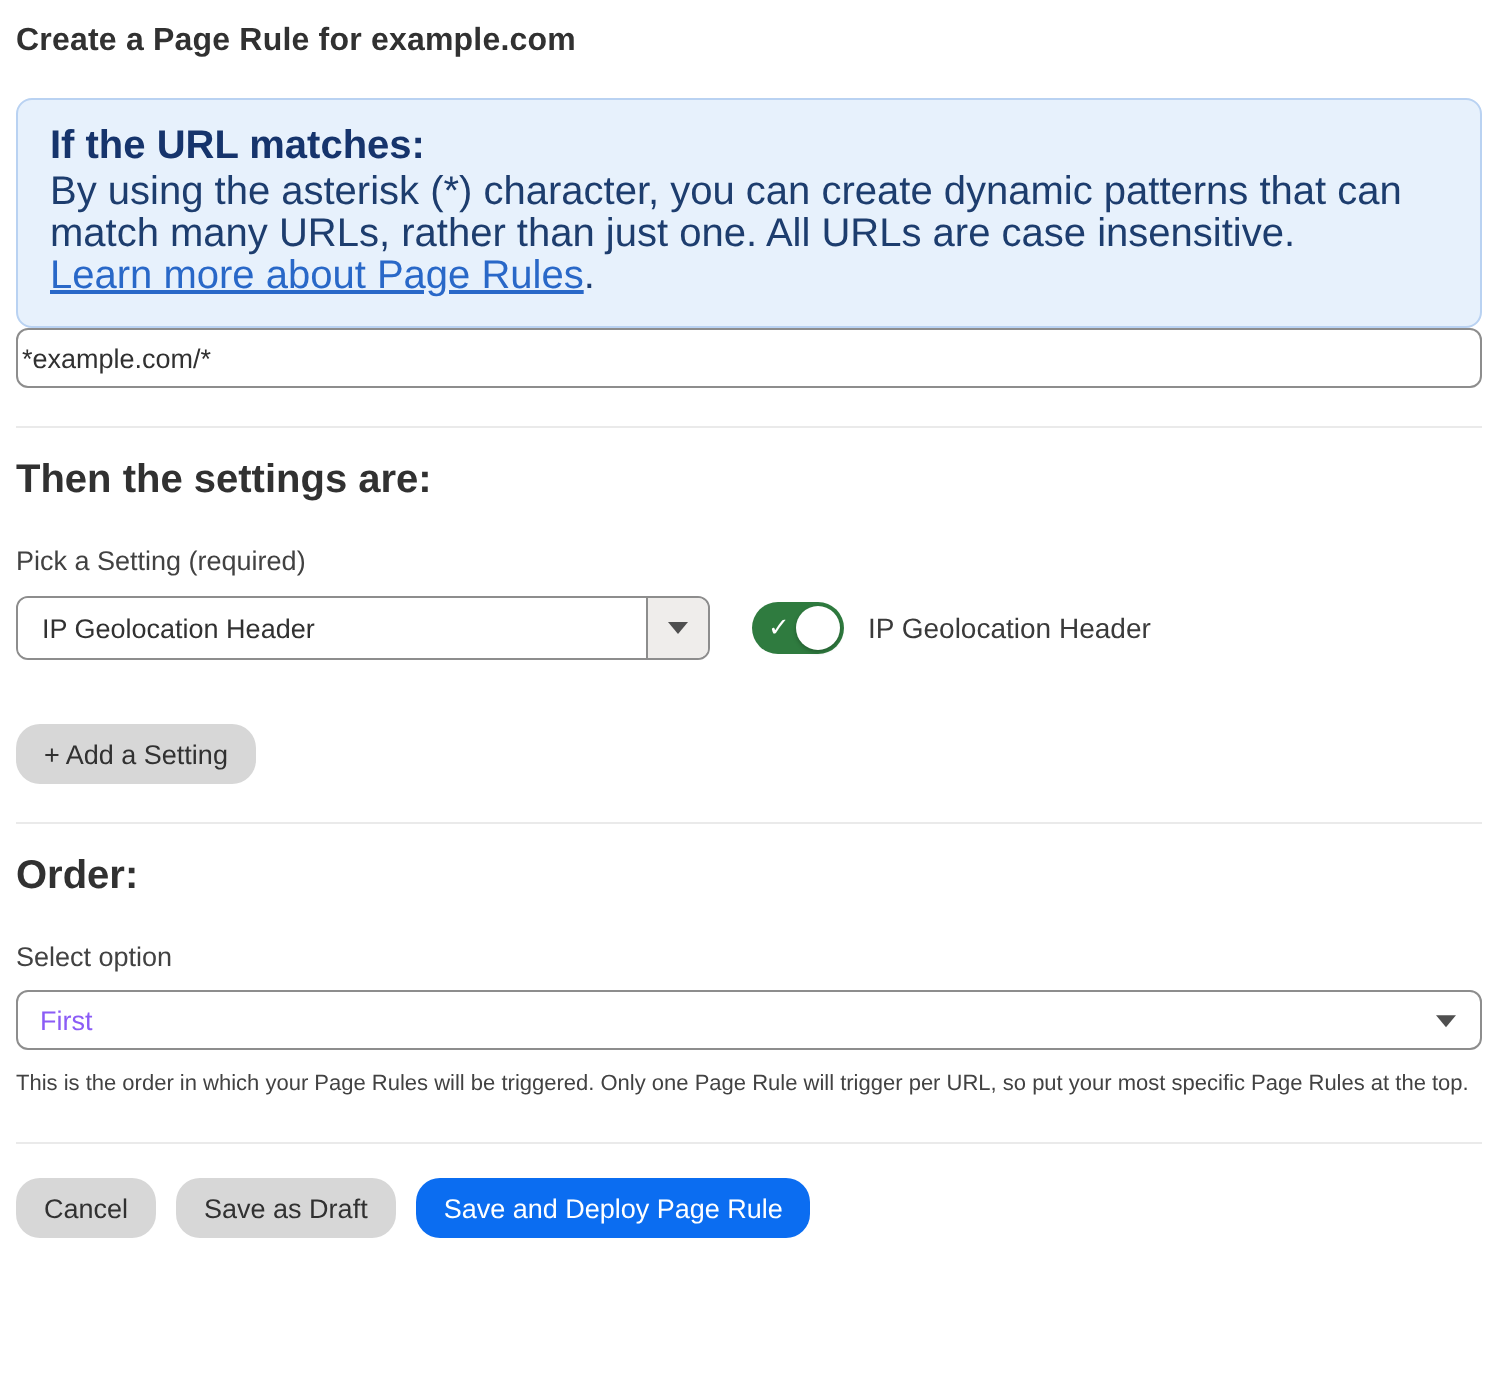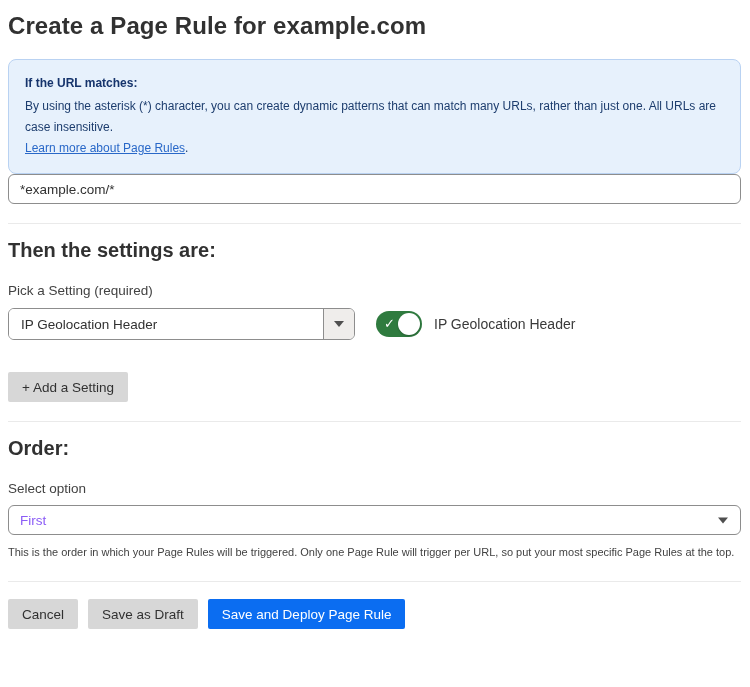--- a/index.html
+++ b/index.html
@@ -5,36 +5,36 @@
   * { margin: 0; padding: 0; box-sizing: border-box; }
   html, body { width: 750px; height: 687px; background: #fff; overflow: hidden; }
   body {
     font-family: "Liberation Sans", "DejaVu Sans", sans-serif;
     color: #313131;
     font-size: 13.5px;
   }
   .page { padding: 12px 9px 0 8px; }
 
   .page-title {
-    font-size: 24px;
+    font-size: 16px;
     font-weight: bold;
     color: #313131;
     letter-spacing: 0.1px;
     margin-bottom: 19px;
   }
 
   
   .info-box {
     background: #e7f1fc;
     border: 1px solid #b9d2f2;
     border-radius: 8px;
     padding: 13px 16px 14px 16px;
     color: #1d3d6e;
     line-height: 21px;
-    font-size: 12px;
+    font-size: 20px;
   }
   .info-box .info-heading {
     font-weight: bold;
     color: #16346c;
     margin-bottom: 2px;
   }
   .info-box a {
     color: #2968c8;
     text-decoration: underline;
     cursor: pointer;
@@ -46,21 +46,21 @@
     color: #424242;
     margin-top: 21px;
     margin-bottom: 9px;
   }
 
   .text-input {
     width: 100%;
     height: 30px;
     border: 1px solid #8d8d8d;
     border-radius: 6px;
-    padding: 0 11px;
+    padding: 0 2px;
     font-size: 13.5px;
     font-family: "Liberation Sans", "DejaVu Sans", sans-serif;
     color: #313131;
     background: #fff;
     outline: none;
   }
   .helper-text {
     margin-top: 6px;
     color: #474747;
     line-height: 19px;
@@ -160,21 +160,21 @@
   }
 
   
   .btn {
     display: inline-flex;
     align-items: center;
     justify-content: center;
     height: 30px;
     padding: 0 14px;
     border: none;
-    border-radius: 2px;
+    border-radius: 12px;
     font-size: 13.5px;
     font-family: "Liberation Sans", "DejaVu Sans", sans-serif;
     cursor: pointer;
   }
   .btn-gray {
     background: #d7d7d7;
     color: #313131;
   }
   .btn-blue {
     background: #0b6df1;

